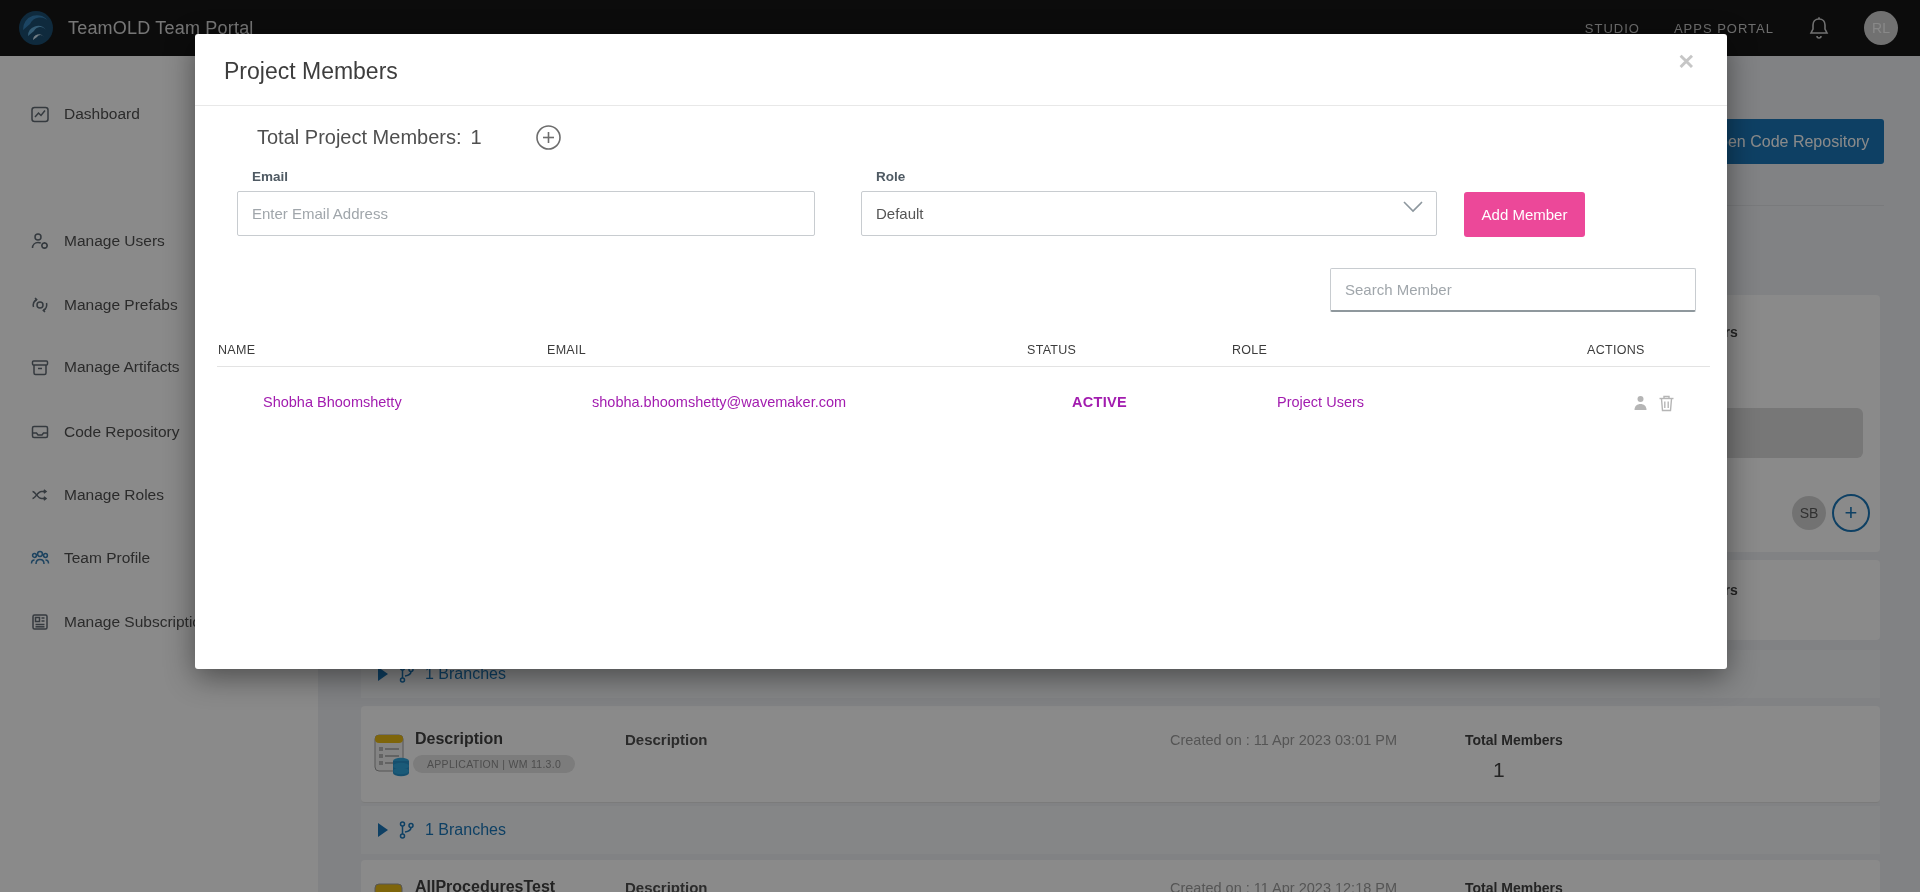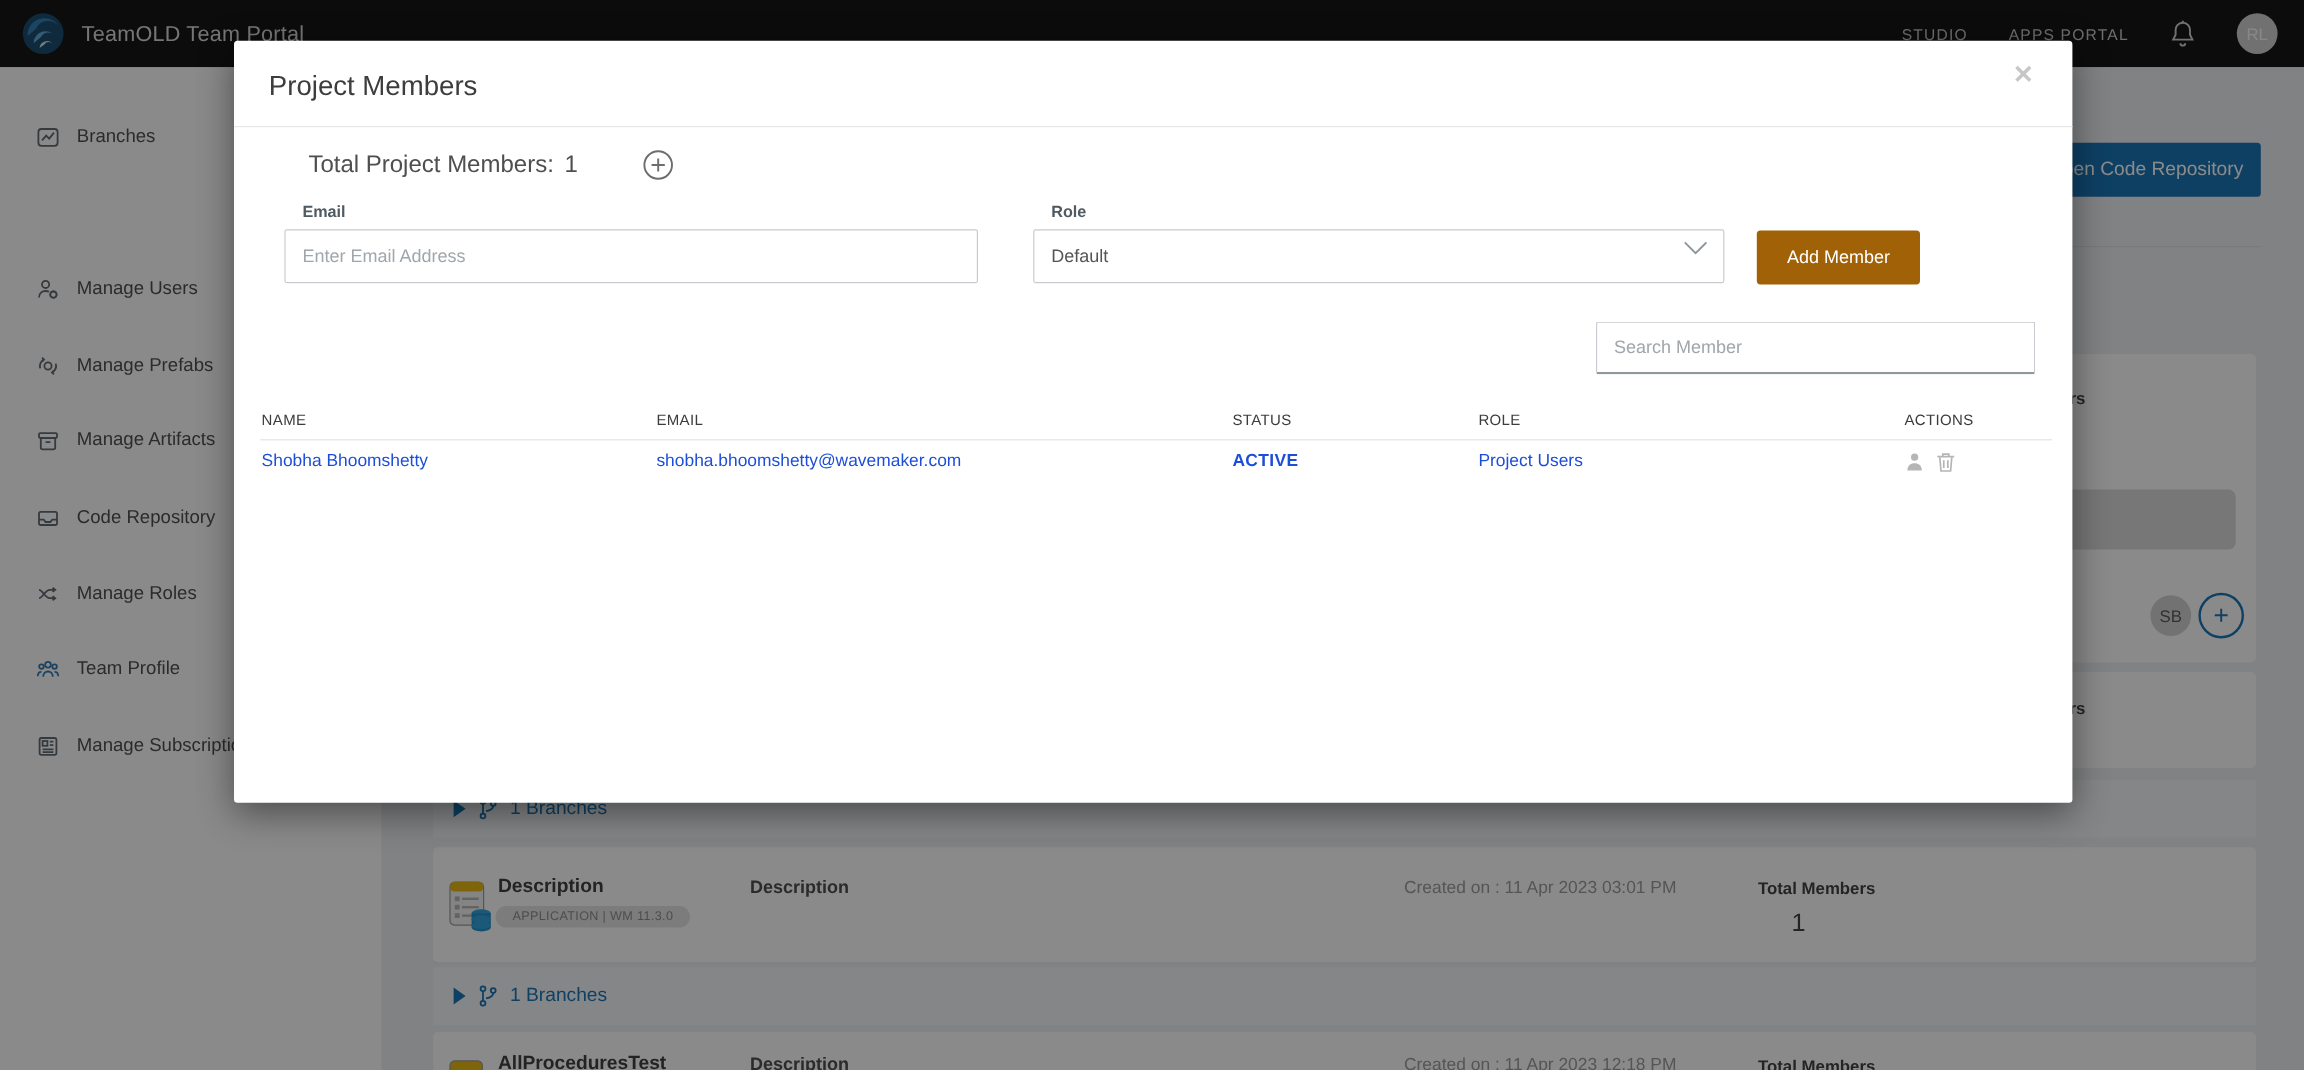--- a/index.html
+++ b/index.html
@@ -71,30 +71,30 @@
   .add-plus-icon { margin-left:44px; width:27px; height:27px; color:#6d6d6d; cursor:pointer; }
   .fld-label { position:absolute; top:135px; font-size:13.5px; font-weight:bold; color:#4f5a63; }
   .txt-input { position:absolute; height:45px; border:1px solid #c8ccd0; border-radius:2px;
     font-size:15px; color:#444; padding:0 14px; outline:none; background:#fff;
     font-family:"Liberation Sans","DejaVu Sans",sans-serif; }
   .txt-input::placeholder { color:#a0a6ab; }
   .role-select { position:absolute; left:666px; top:157px; width:576px; height:45px;
     border:1px solid #c8ccd0; border-radius:2px; display:flex; align-items:center;
     padding:0 14px; font-size:15px; color:#555; cursor:pointer; background:#fff; }
   .role-chevron { position:absolute; right:12px; top:8px; width:22px; height:14px; color:#8d979e; }
-  .add-member-btn { position:absolute; left:1269px; top:158px; width:136px; height:45px;
-    background:#a16207; color:#ffffff; font-size:15px; border:none; border-radius:3px; cursor:default; }
+  .add-member-btn { position:absolute; left:1269px; top:158px; width:121px; height:45px;
+    background:#ec4899; color:#ffffff; font-size:15px; border:none; border-radius:3px; cursor:default; }
   .search-input { left:1135px; top:234px; width:366px; height:44px; border-bottom:2px solid #8f989d; }
 
   .mtable { position:absolute; left:22px; top:305px; width:1493px; }
   .mtable .hrow { position:relative; height:27px; }
   .mtable .hcell { position:absolute; top:4px; font-size:12.5px; font-weight:normal; color:#3c3c3c; letter-spacing:.3px; }
   .mtable .hdiv { position:absolute; top:27px; left:0; width:100%; height:1px; background:#e3e3e3; }
   .mtable .drow { position:relative; height:56px; }
-  .mtable .dcell { position:absolute; top:10px; font-size:14.5px; color:#1d4ed8; }
+  .mtable .dcell { position:absolute; top:28px; font-size:14.5px; color:#a21caf;margin-left:45px; }
   .c0 { left:1px; } .c1 { left:330px; } .c2 { left:810px; } .c3 { left:1015px; } .c4 { left:1370px; }
   .status-active { color:#47c06a; font-size:12.5px; font-weight:bold; letter-spacing:.3px; }
   .row-actions { display:flex; gap:9px; align-items:center; }
   .act-icon { width:17px; height:18px; color:#b5b5b5; cursor:pointer; }
 </style>
 </head>
 <body>
 
 <div class="topbar">
   <div class="logo">
@@ -122,21 +122,21 @@
 
 <div class="sidebar">
 
   <div class="side-item" style="top:36px">
     <span class="sicon">
       <svg viewBox="0 0 20 20" fill="none" stroke="currentColor" stroke-width="1.5">
         <rect x="2" y="3.5" width="16" height="14" rx="2.5"></rect>
         <polyline points="5,13 8.5,9 11,11.5 15,6.5"></polyline>
         </svg>
     </span>
-    <span>Branches</span>
+    <span>Dashboard</span>
   </div>
 
 
   <div class="side-item" style="top:163px">
     <span class="sicon">
       <svg viewBox="0 0 20 20" fill="none" stroke="currentColor" stroke-width="1.5">
         <circle cx="8" cy="6" r="3"></circle>
           <path d="M2.5 17 c0-3.5 2.5-5.5 5.5-5.5 1 0 2 .2 2.8.7"></path>
         <circle cx="14.5" cy="14.5" r="2.6"></circle>
           <line x1="14.5" y1="11" x2="14.5" y2="12"></line>

